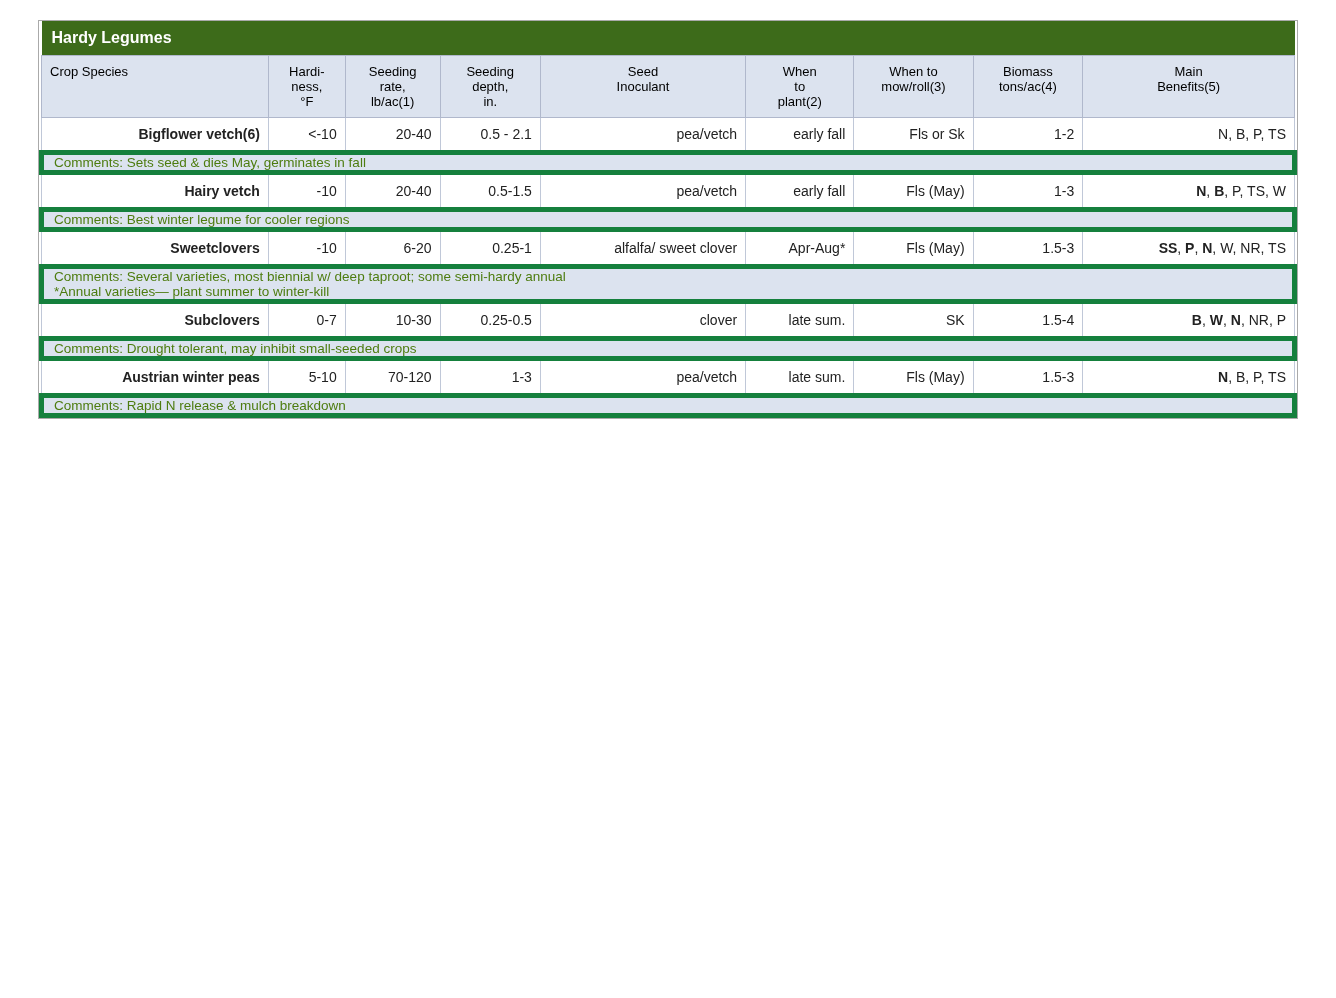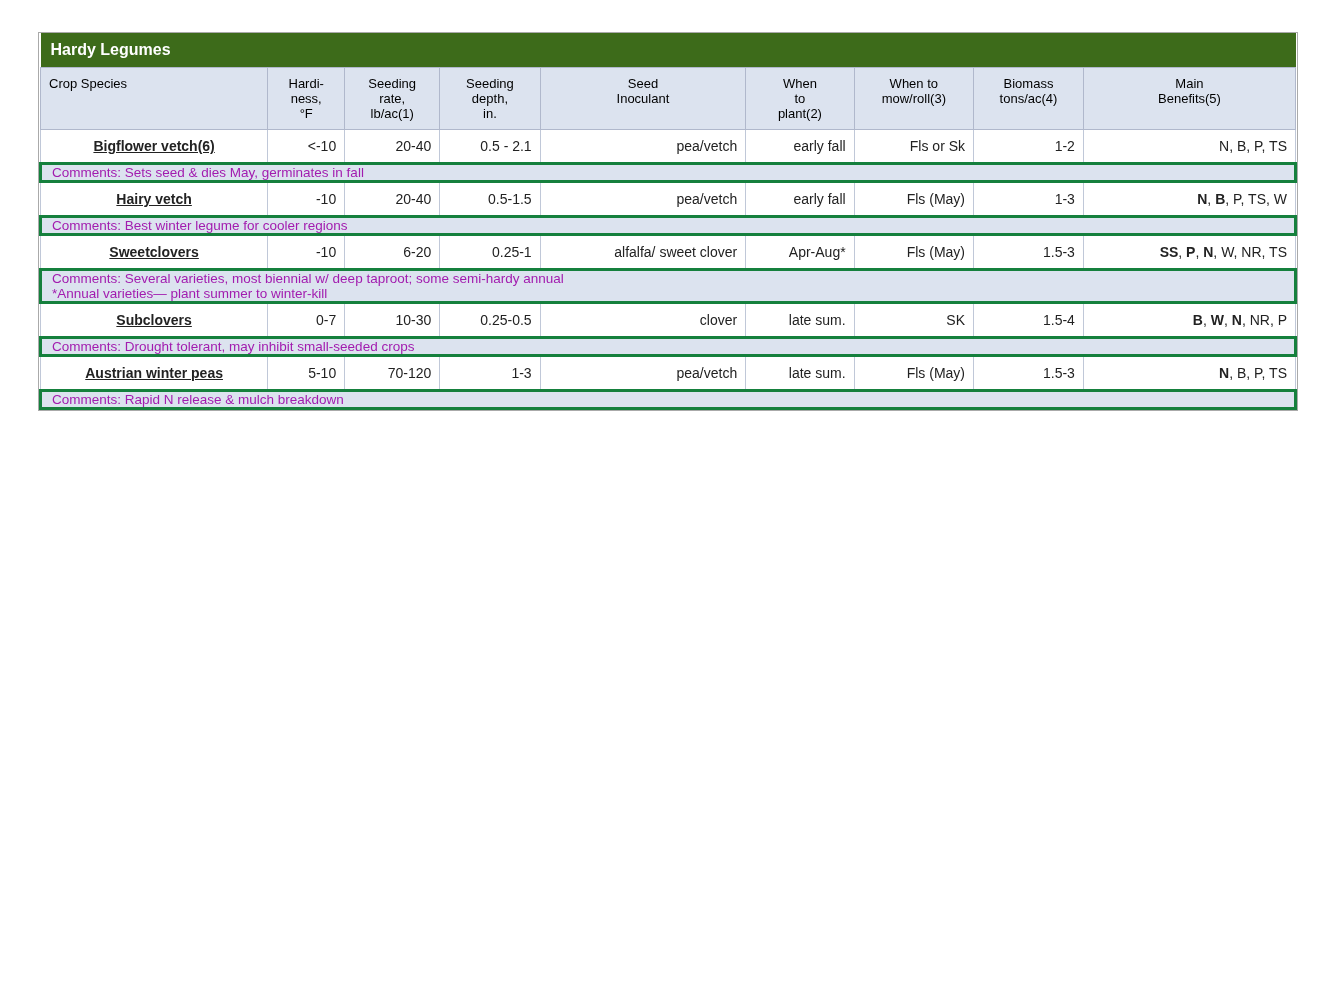--- a/index.html
+++ b/index.html
@@ -11,21 +11,20 @@
       justify-content: center;
       align-items: flex-start;
       padding: 20px;
       min-height: 998px;
       width: 1336px;
     }
     .table-wrapper {
       width: 1260px;
       border: 1px solid #aaa;
       border-collapse: collapse;
-      margin-top: 12px;
     }
     table {
       width: 100%;
       border-collapse: collapse;
     }
     .header-row {
       background-color: #3d6b1a;
       color: #fff;
       font-size: 16px;
       font-weight: bold;
@@ -51,29 +50,28 @@
       font-size: 14px;
       color: #222;
     }
     .data-row td:first-child {
       font-weight: bold;
     }
     .data-row td {
       text-align: right;
     }
     .data-row td:first-child {
-      text-align: center;
-      text-decoration: underline;
+      text-align: right;
     }
     .comment-row td {
       background-color: #dce3ef;
-      color: #a21caf;
+      color: #4d7c0f;
       padding: 0 10px;
       font-size: 13.5px;
-      border: 3px solid #15803d;
+      border: 5px solid #15803d;
       text-align: left;
     }
   </style>
 </head>
 <body>
 
 <div class="table-wrapper">
   <table>
     <thead>
       <tr>

